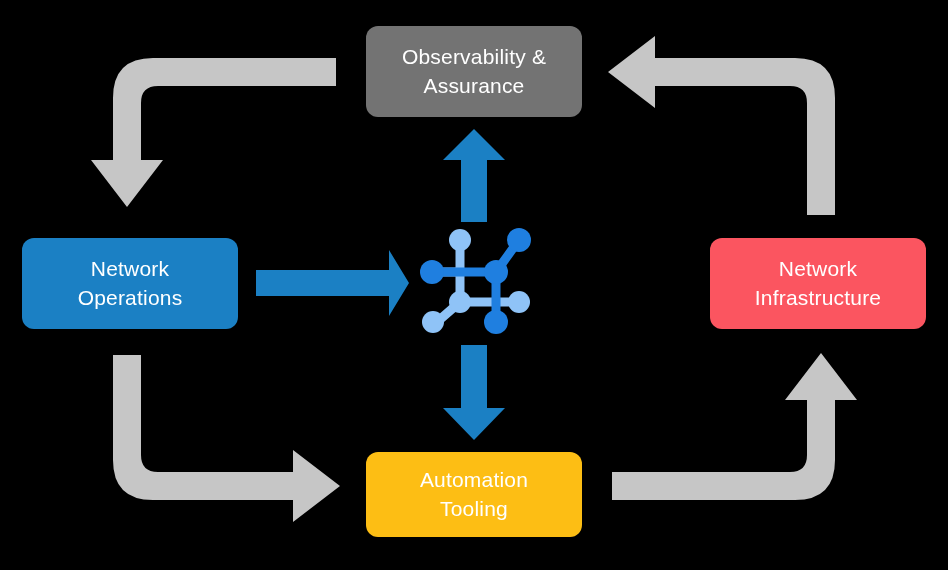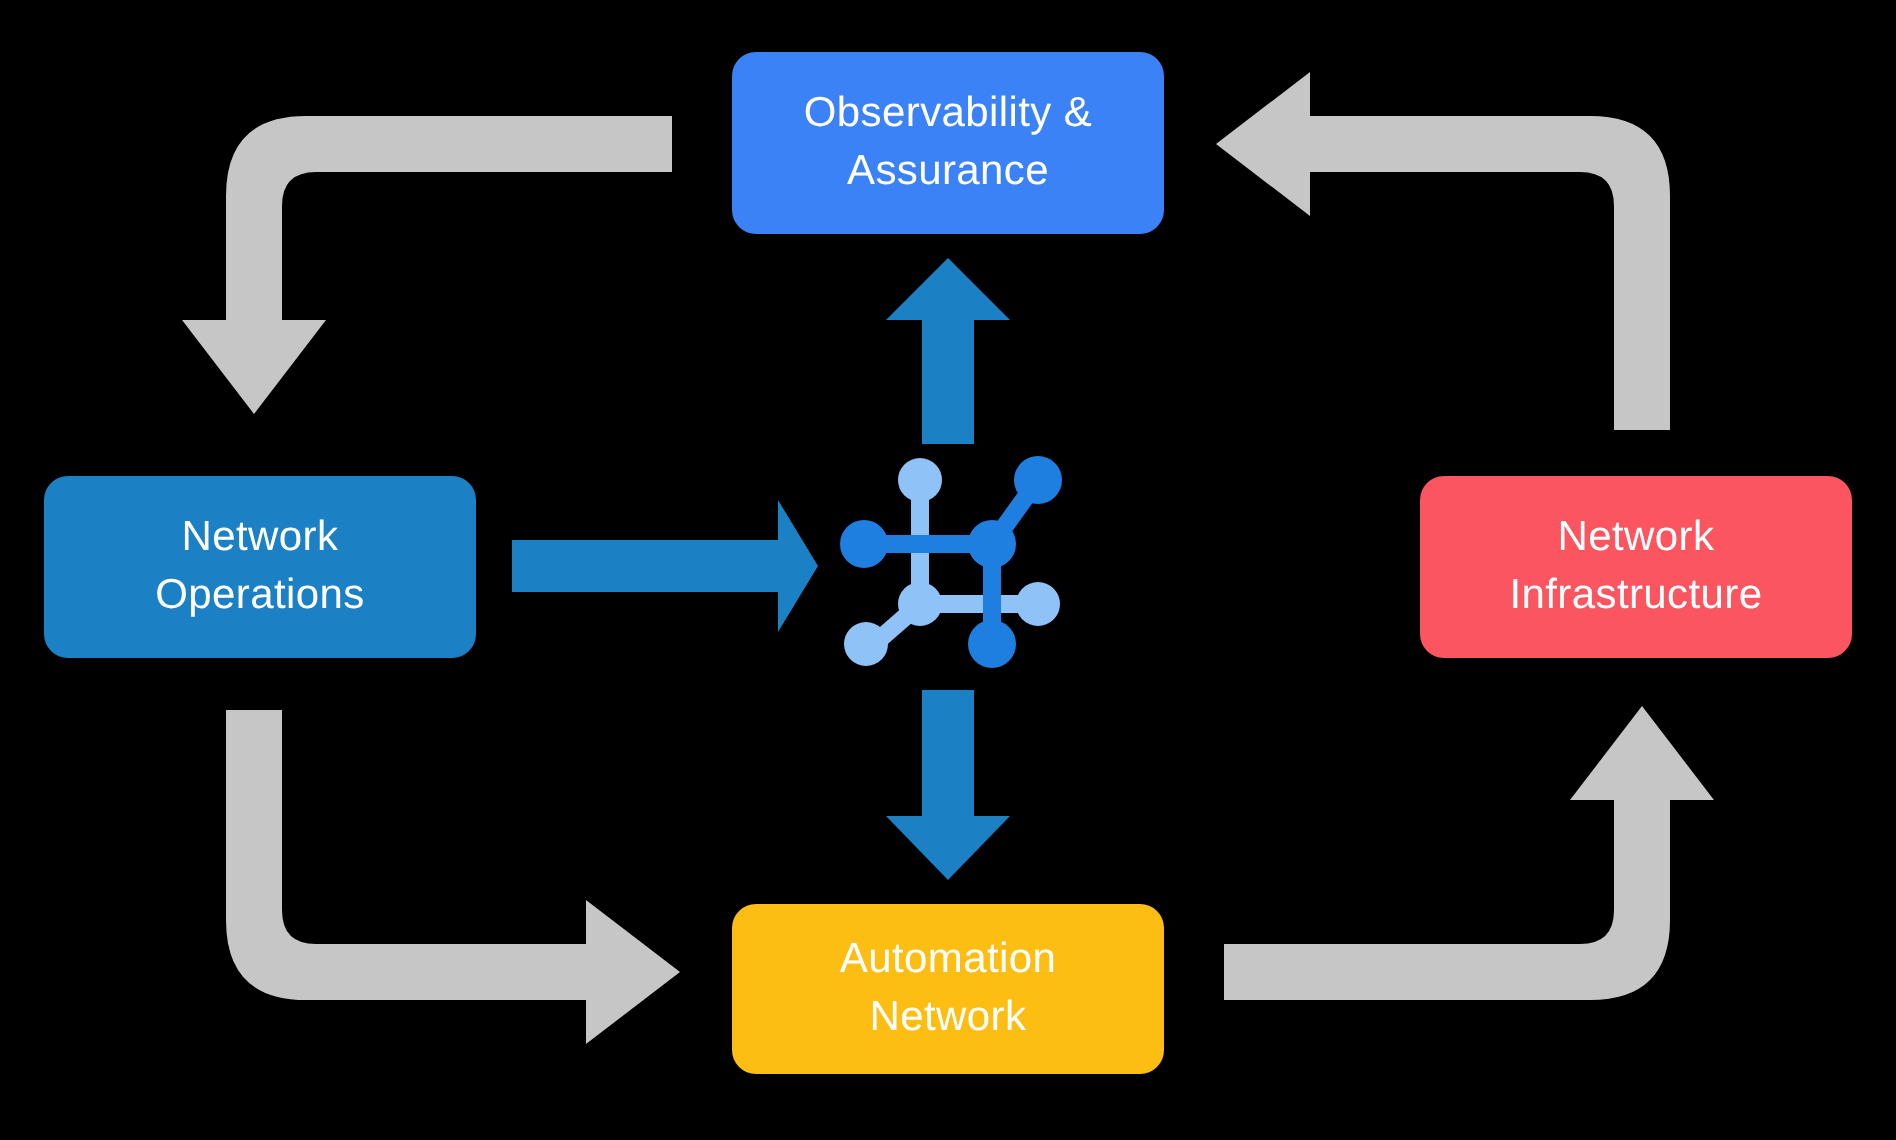--- a/index.html
+++ b/index.html
@@ -25,21 +25,21 @@
     color: #ffffff;
     font-size: 21px;
     line-height: 1.35;
     font-weight: 400;
     letter-spacing: 0.2px;
     box-sizing: border-box;
     padding: 6px 10px;
   }
   .node-label { display: block; white-space: pre-line; }
 
-  #box-observability { left: 366px; top: 26px;  width: 216px; height: 91px;  background: #3b82f6; }
+  #box-observability { left: 366px; top: 26px;  width: 216px; height: 91px;  background: #737373; }
   #box-operations    { left: 22px;  top: 238px; width: 216px; height: 91px;  background: #1b80c4; }
   #box-infrastructure{ left: 710px; top: 238px; width: 216px; height: 91px;  background: #fb5560; }
   #box-automation    { left: 366px; top: 452px; width: 216px; height: 85px;  background: #fdbe14; }
 
   .svg-layer {
     position: absolute;
     left: 0; top: 0;
     width: 948px; height: 570px;
   }
   #gray-arrows-layer { z-index: 1; }
@@ -176,17 +176,17 @@
 Operations</span>
     </div>
 
     <div class="node-box" id="box-infrastructure">
       <span class="node-label">Network
 Infrastructure</span>
     </div>
 
     <div class="node-box" id="box-automation">
       <span class="node-label">Automation
-Network</span>
+Tooling</span>
     </div>
   </div>
 
 </div>
 
 </body></html>

